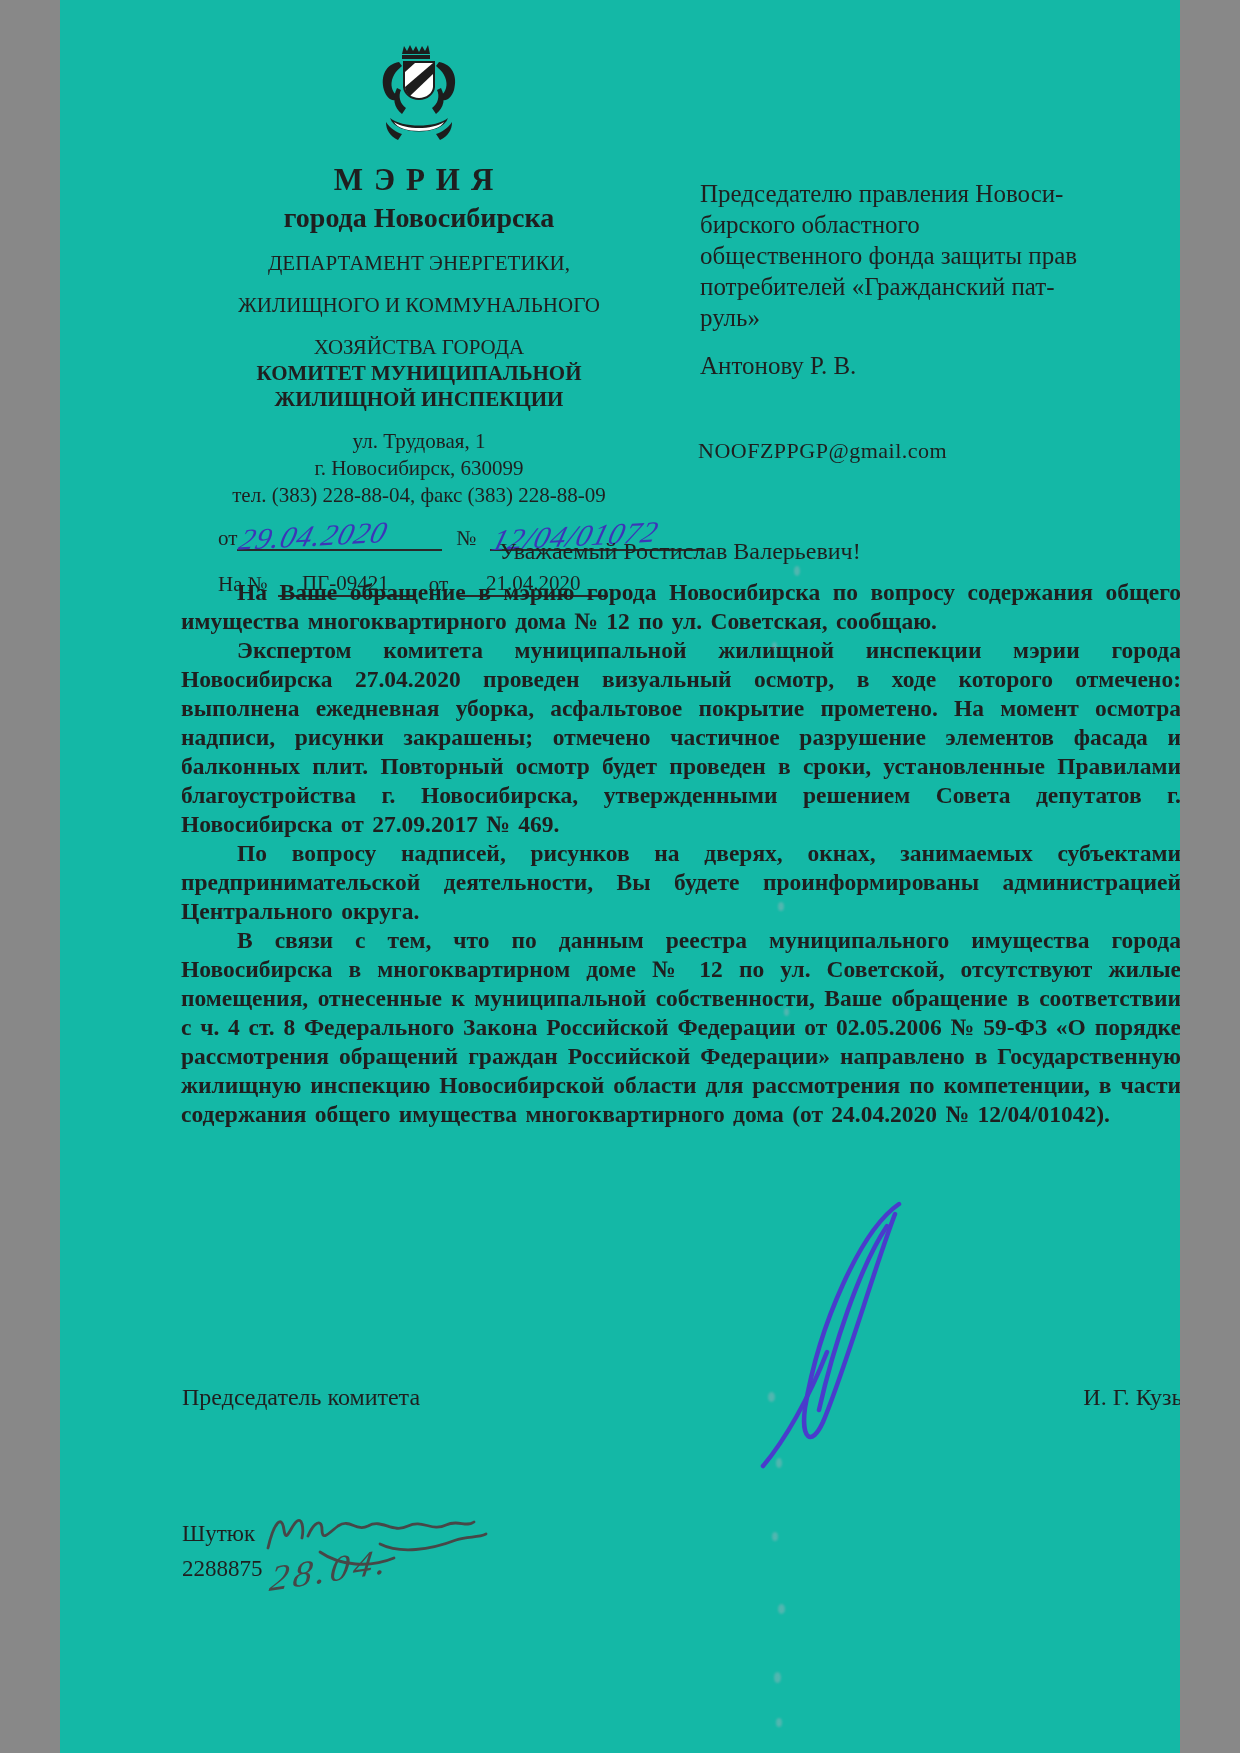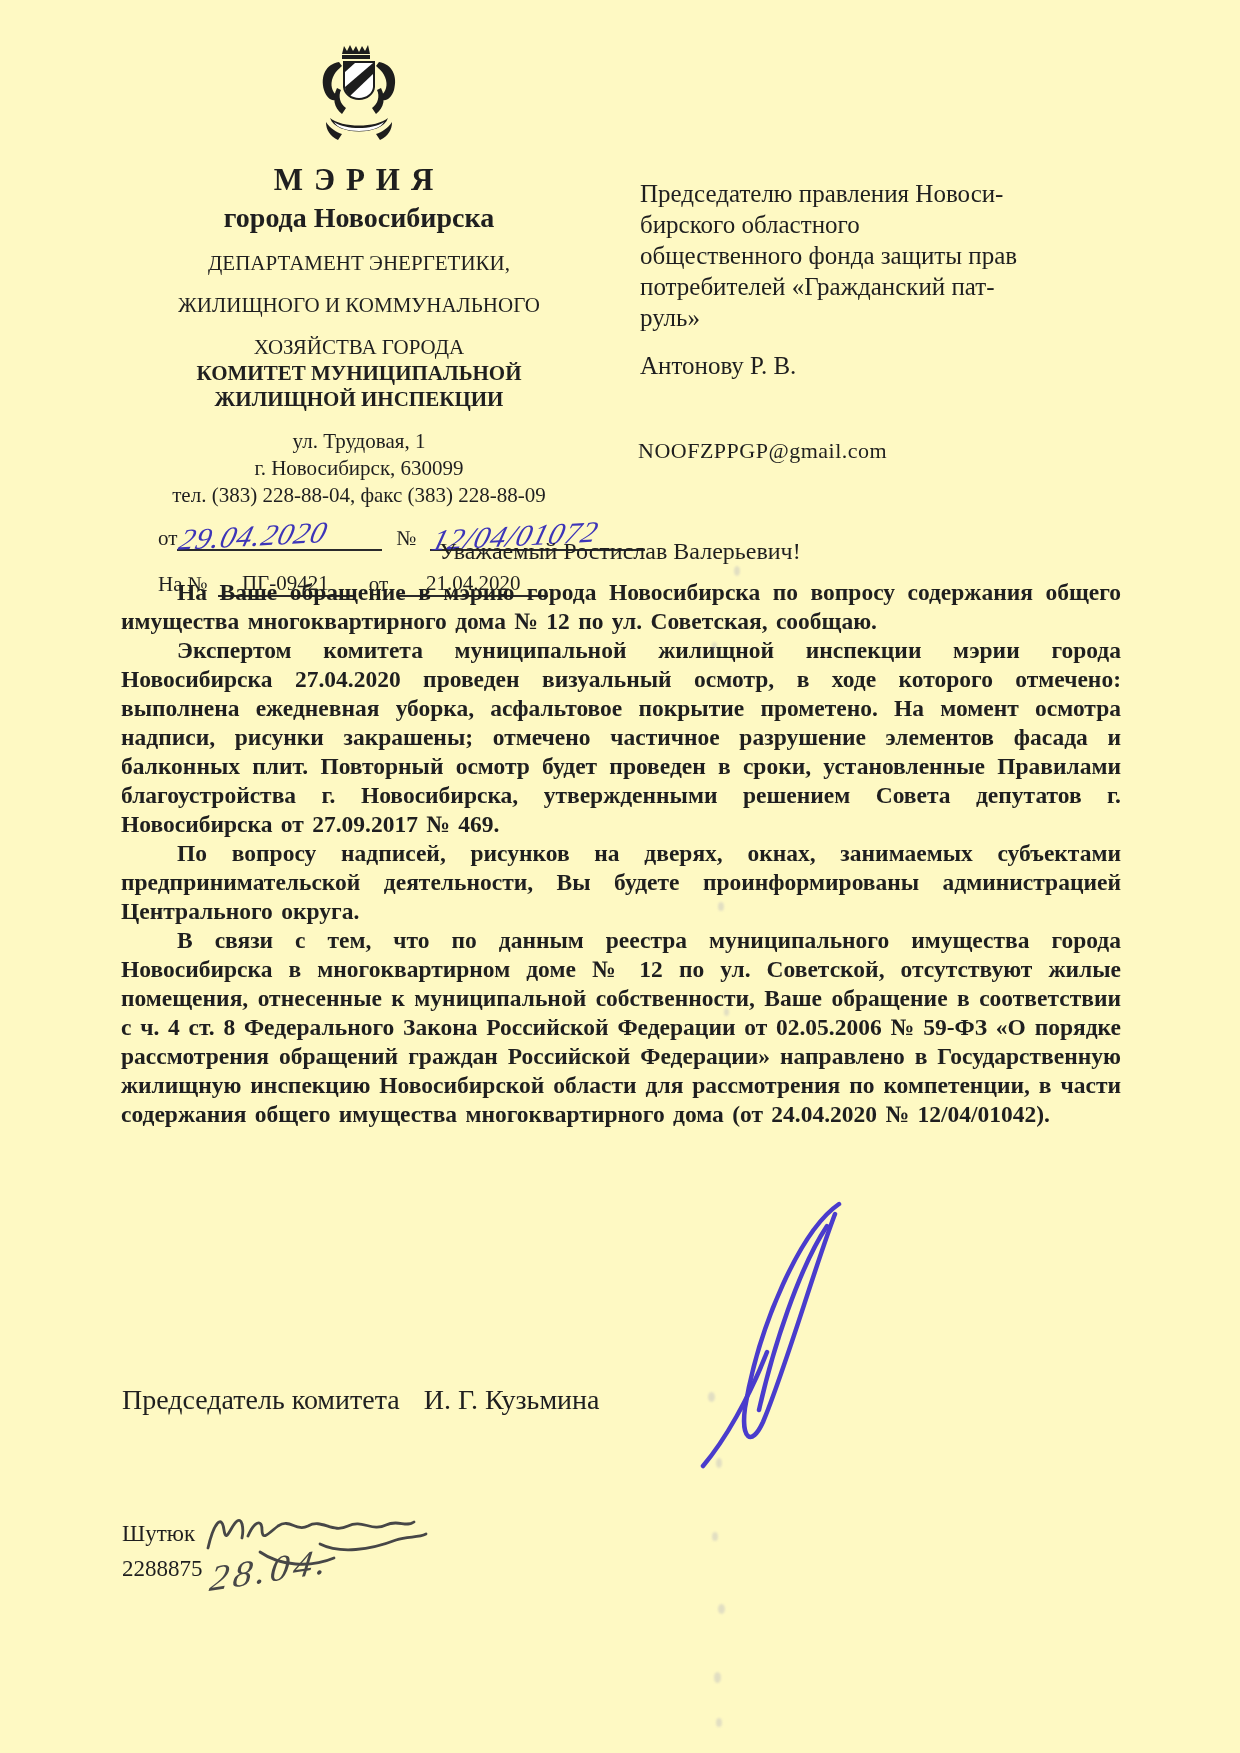--- a/index.html
+++ b/index.html
@@ -1,21 +1,21 @@
 <!DOCTYPE html>
 <html><head>
 <meta charset="utf-8">
 <style>
   html, body { margin: 0; padding: 0; background: #888; }
   .page {
     position: relative;
-    width: 1240px;
+    width: 1120px;
     height: 1753px;
     margin: 0 auto;
-    background: #fef9c3;
+    background: #14b8a6;
     color: #1f1f1f;
     font-family: "Liberation Serif", "DejaVu Serif", serif;
     overflow: hidden;
   }
 
   
   .left-col {
     position: absolute;
     left: 118px; top: 44px;
     width: 482px;
@@ -98,21 +98,22 @@
     text-align-last: left;
     word-spacing: 2.5px;
   }
 
   
   .sig-row {
     position: absolute;
     left: 122px; top: 1384px;
     width: 1052px;
     display: flex;
-    font-size: 28px;
+    justify-content: space-between;
+    font-size: 24px;
     gap: 24px;
   }
   .kuzmina-signature { position: absolute; left: 693px; top: 1196px; }
 
   
   .executor {
     position: absolute;
     left: 122px; top: 1516px;
     font-size: 23px;
     line-height: 35px;

